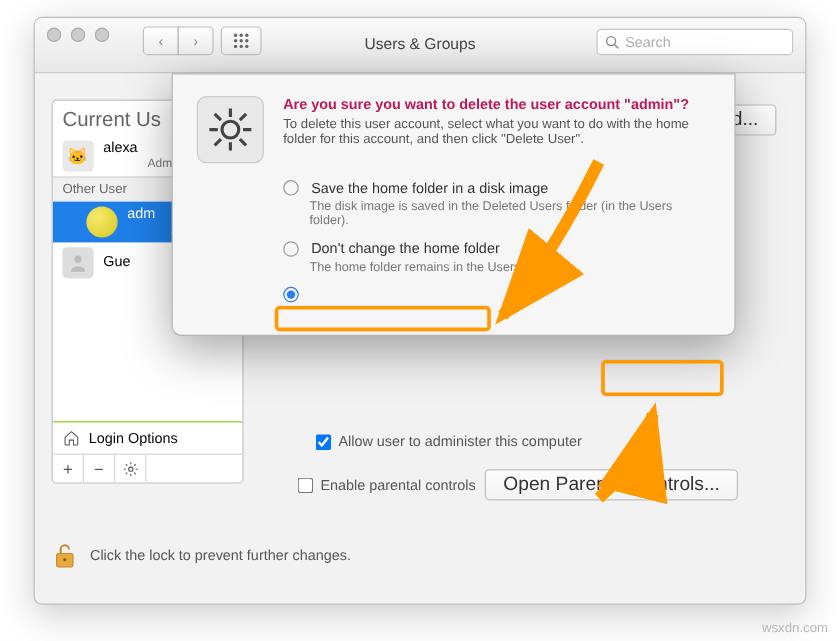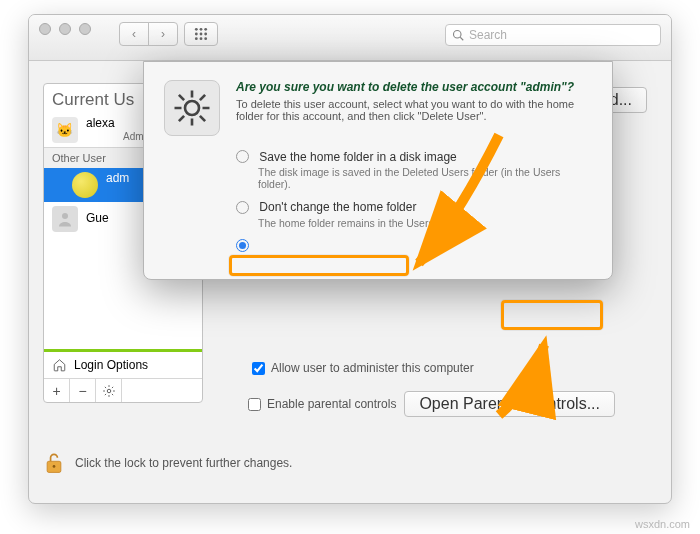--- a/index.html
+++ b/index.html
@@ -13,49 +13,49 @@
   .titlebar { height: 46px; background: linear-gradient(#f9f9f9,#e8e8e8); border-bottom: 1px solid #c8c8c8; position: relative; }
   .traffic { position: absolute; left: 10px; top: 8px; display: flex; gap: 8px; }
   .traffic span { width: 12px; height: 12px; border-radius: 50%; background:#ccc; border:1px solid #aaa; }
   .nav-group { position:absolute; left:90px; top:7px; display:flex; gap:6px; }
   .nav-btn { width:30px; height:24px; background: linear-gradient(#fdfdfd,#eee); border:1px solid #bfbfbf; border-radius:4px; display:flex; align-items:center; justify-content:center; font-size:12px; color:#888;}
   .nav-btn.back, .nav-btn.fwd { width:30px; border-radius:4px 0 0 4px; }
   .nav-btn.fwd { border-radius:0 4px 4px 0; margin-left:-7px; }
   .grid-btn { width:34px; }
   .grid-btn svg { color:#666; }
   .title-text { position:absolute; left:0; right:0; top:14px; text-align:center; font-size:13px; color:#444; }
-  .search-wrap { position:absolute; right:10px; top:9px; width:216px; height:22px; background:#fff; border:1px solid #c7c7c7; border-radius:4px; display:flex; align-items:center; padding:0 6px; }
+  .search-wrap { position:absolute; right:10px; top:9px; width:164px; height:22px; background:#fff; border:1px solid #c7c7c7; border-radius:4px; display:flex; align-items:center; padding:0 6px; }
   .search-wrap svg { width:12px; height:12px; color:#888; flex:none; }
   .search-wrap span.ph { color:#b0b0b0; font-size:12px; margin-left:5px; }
 
   
   .content { position:absolute; top:56px; left:14px; right:14px; bottom:14px; }
   .sidebar { position:absolute; left:0; top:12px; width:160px; height:320px; background:#fff; border:1px solid #c3c3c3; border-radius:4px; overflow:hidden; }
   .sidebar-head { font-size:17px; color:#666; padding:6px 8px 3px; }
   .user-row { display:flex; align-items:center; gap:8px; padding:4px 8px; font-size:12px; }
   .user-row.sel { background:#1e7fe8; color:#fff;padding-left:28px; }
   .avatar { width:26px; height:26px; border-radius:4px; background:#ddd; flex:none; display:flex; align-items:center; justify-content:center; font-size:14px;}
   .avatar.cat { background:#e8e8e8; }
   .avatar.yellow { background: radial-gradient(circle at 35% 35%, #f6e96b, #d9c820); border-radius:50%; }
   .user-text { display:flex; flex-direction:column; line-height:1.15; }
   .user-text .sub { font-size:10px; color:#777;margin-left:37px; }
   .user-row.sel .sub { color:#e0efff; }
   .sidebar-divider { border-top:1px solid #d6d6d6; background:#f0f0f0; font-size:11px; color:#666; padding:4px 8px; }
-  .login-options { position:absolute; bottom:24px; left:0; right:0; border-top:3px solid #84cc16; padding:6px 8px; display:flex; align-items:center; gap:7px; font-size:12px; }
+  .login-options { position:absolute; bottom:24px; left:0; right:0; border-top:1px solid #84cc16; padding:6px 8px; display:flex; align-items:center; gap:7px; font-size:12px; }
   .home-icon { width:15px; height:14px; }
   .plusminus { position:absolute; bottom:0; left:0; right:0; height:24px; border-top:1px solid #d6d6d6; display:flex; }
   .pm-btn { width:26px; border-right:1px solid #d6d6d6; display:flex; align-items:center; justify-content:center; font-size:14px; color:#555; }
   .pm-gear { color:#555; }
 
   
   .right { position:absolute; left:175px; right:0; top:12px; bottom:60px; }
   .chpwd { position:absolute; right:10px; top:4px; }
   .mac-btn { background:linear-gradient(#fdfdfd,#f3f3f3); border:1px solid #bfbfbf; border-radius:4px; padding:3px 14px; font-size:16px; color:#333; box-shadow:0 1px 0 #fff inset; }
   .mac-btn.primary { background:linear-gradient(#5aa6f7,#2a7def); border-color:#1d64c9; color:#fff; }
-  .check-row { display:flex; align-items:center; gap:6px; font-size:12px; color:#555; margin:4px 4px; }
+  .check-row { display:flex; align-items:center; gap:6px; font-size:12px; color:#555; margin:4px 15px; }
   .check-row input { width:13px; height:13px; }
   .right-controls { position:absolute; bottom:12px; left:30px; right:10px; }
   .right-controls .row2 { display:flex; align-items:center; gap:8px; margin-top:16px; }
 
   
   .lockrow { position:absolute; left:0; right:12px; bottom:14px; display:flex; align-items:center; gap:10px; font-size:12px; color:#555; }
   .lock-icon { width:22px; height:24px; }
 
   
   .sheet {
@@ -63,21 +63,21 @@
     border:1px solid #b5b5b5; border-radius:0 0 8px 8px; box-shadow: 0 12px 40px rgba(0,0,0,0.35);
     padding: 18px 20px 16px 20px; z-index:10;
   }
   .sheet-body { display:flex; gap:16px; }
   .gearbox {
     width:56px; height:56px; background:#e8e8e8; border:1px solid #ccc; border-radius:8px; flex:none;
     display:flex; align-items:center; justify-content:center;
   }
   .gearbox svg { width:42px; height:42px; color:#444; }
   .sheet-text { font-size:11px; color:#555; }
-  .sheet-text .bold { font-size:12px; font-weight:600; color:#14532d; margin-bottom:3px; line-height:1.25;font-style:italic;}
+  .sheet-text .bold { font-size:12px; font-weight:600; color:#be185d; margin-bottom:3px; line-height:1.25;}
   .options { margin-top:14px; margin-left:72px; font-size:12px; color:#333; }
   .opt { margin-bottom:10px; }
   .opt .radio { width:13px; height:13px; border:1px solid #999; border-radius:50%; display:inline-block; vertical-align:middle; margin-right:7px; position:relative; top:-1px;}
   .opt.selected .radio { border-color:#2a7def; }
   .opt.selected .radio::after { content:""; position:absolute; inset:2px; border-radius:50%; background:#2a7def; }
   .opt .desc { font-size:10.5px; color:#777; margin-left:22px; margin-top:2px; }
   .sheet-buttons { display:flex; justify-content:flex-end; gap:10px; margin-top:14px; }
 
   
   .hl { position:absolute; border:3px solid #ff9900; border-radius:4px; box-shadow: 0 0 0 1px rgba(0,0,0,0.05); pointer-events:none; z-index:30; }
@@ -109,20 +109,21 @@
               <circle cx="2" cy="6" r="1.2"></circle>
               <circle cx="6" cy="6" r="1.2"></circle>
               <circle cx="10" cy="6" r="1.2"></circle>
               <circle cx="2" cy="10" r="1.2"></circle>
               <circle cx="6" cy="10" r="1.2"></circle>
               <circle cx="10" cy="10" r="1.2"></circle>
             </g>
           </svg>
       </div>
     </div>
+    <div class="title-text">Users &amp; Groups</div>
     <div class="search-wrap">
       <svg viewBox="0 0 16 16">
           <circle cx="7" cy="7" r="5" fill="none" stroke="currentColor" stroke-width="1.5"></circle>
           <line x1="11" y1="11" x2="15" y2="15" stroke="currentColor" stroke-width="1.5"></line>
         </svg>
       <span class="ph">Search</span>
     </div>
   </div>
 
   <div class="content">

